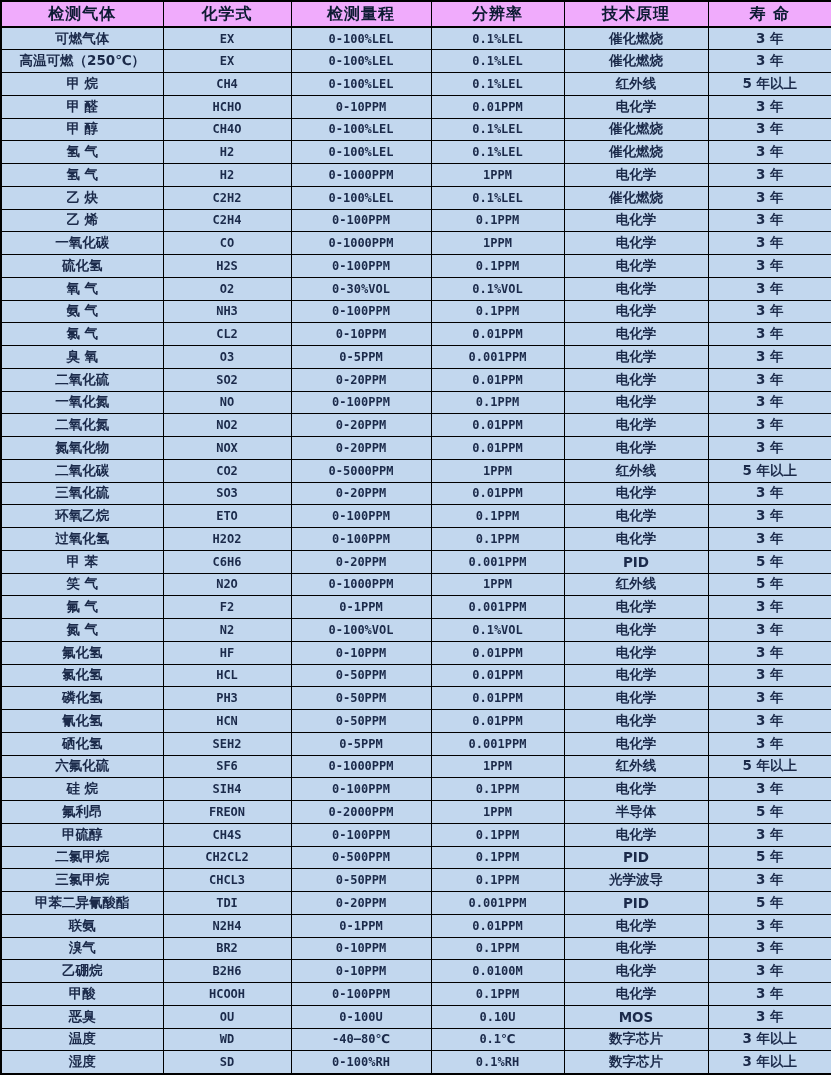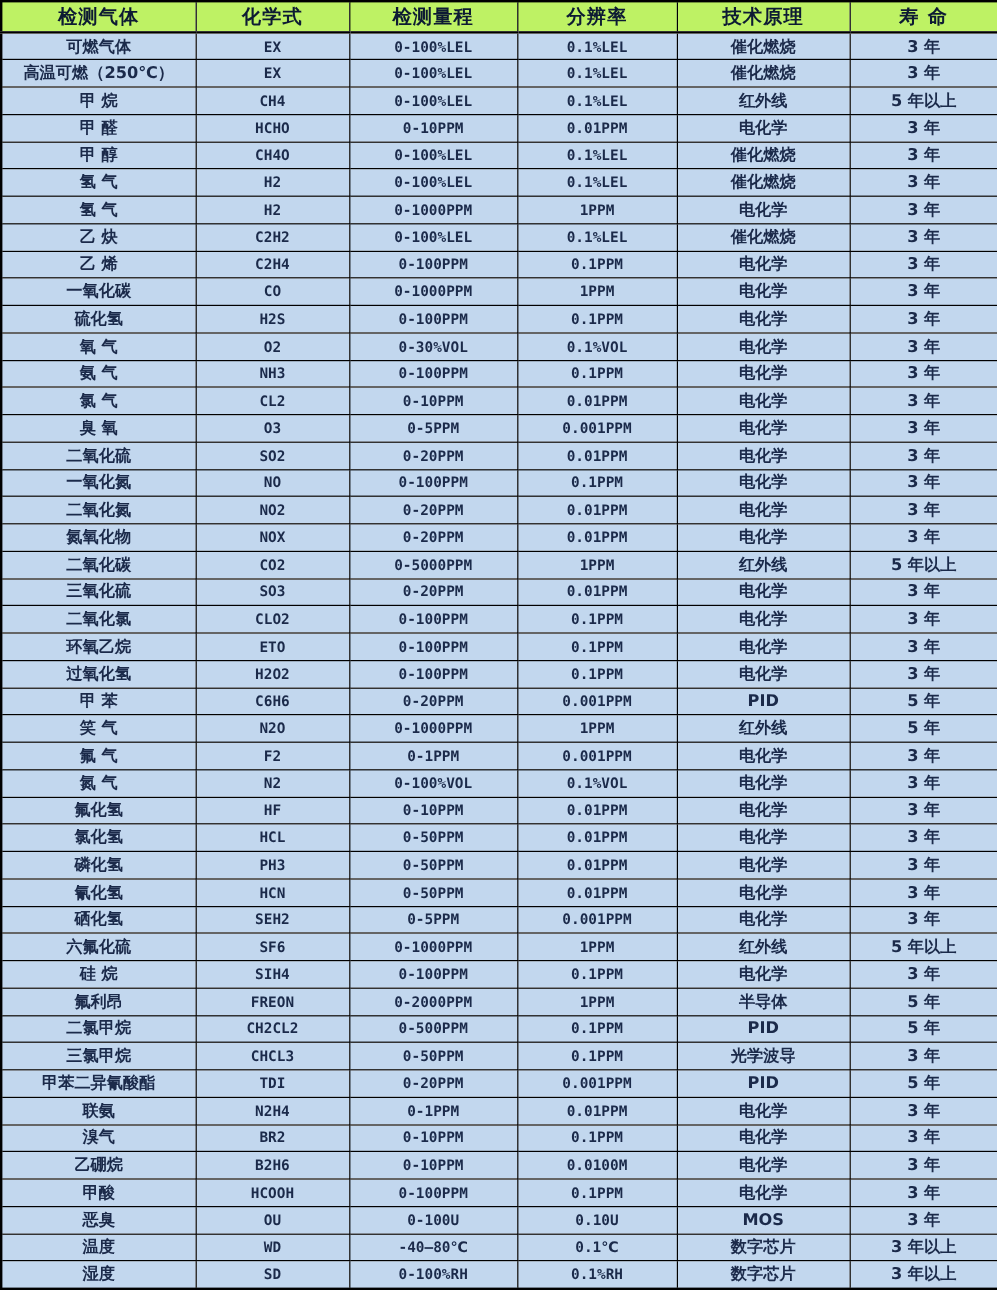--- a/index.html
+++ b/index.html
@@ -22,21 +22,21 @@
     text-align: center;
     vertical-align: middle;
     padding: 0 2px;
     overflow: hidden;
     white-space: nowrap;
   }
   thead tr {
     height: 26px;
   }
   thead th {
-    background: #bef264;
+    background: #f0abfc;
     color: #0d1b33;
     font-size: 16px;
     font-weight: bold;
     letter-spacing: 1px;
     border-bottom: 2px solid #000000;
   }
   tbody tr {
     height: 21.4px;
     font-weight: bold;
   }
@@ -238,28 +238,20 @@
       </tr>
       <tr>
         <td>三氧化硫</td>
         <td>SO3</td>
         <td>0-20PPM</td>
         <td>0.01PPM</td>
         <td>电化学</td>
         <td>3 年</td>
       </tr>
       <tr>
-        <td>二氧化氯</td>
-        <td>CLO2</td>
-        <td>0-100PPM</td>
-        <td>0.1PPM</td>
-        <td>电化学</td>
-        <td>3 年</td>
-      </tr>
-      <tr>
         <td>环氧乙烷</td>
         <td>ETO</td>
         <td>0-100PPM</td>
         <td>0.1PPM</td>
         <td>电化学</td>
         <td>3 年</td>
       </tr>
       <tr>
         <td>过氧化氢</td>
         <td>H2O2</td>
@@ -356,20 +348,28 @@
         <td>电化学</td>
         <td>3 年</td>
       </tr>
       <tr>
         <td>氟利昂</td>
         <td>FREON</td>
         <td>0-2000PPM</td>
         <td>1PPM</td>
         <td>半导体</td>
         <td>5 年</td>
+      </tr>
+      <tr>
+        <td>甲硫醇</td>
+        <td>CH4S</td>
+        <td>0-100PPM</td>
+        <td>0.1PPM</td>
+        <td>电化学</td>
+        <td>3 年</td>
       </tr>
       <tr>
         <td>二氯甲烷</td>
         <td>CH2CL2</td>
         <td>0-500PPM</td>
         <td>0.1PPM</td>
         <td>PID</td>
         <td>5 年</td>
       </tr>
       <tr>

